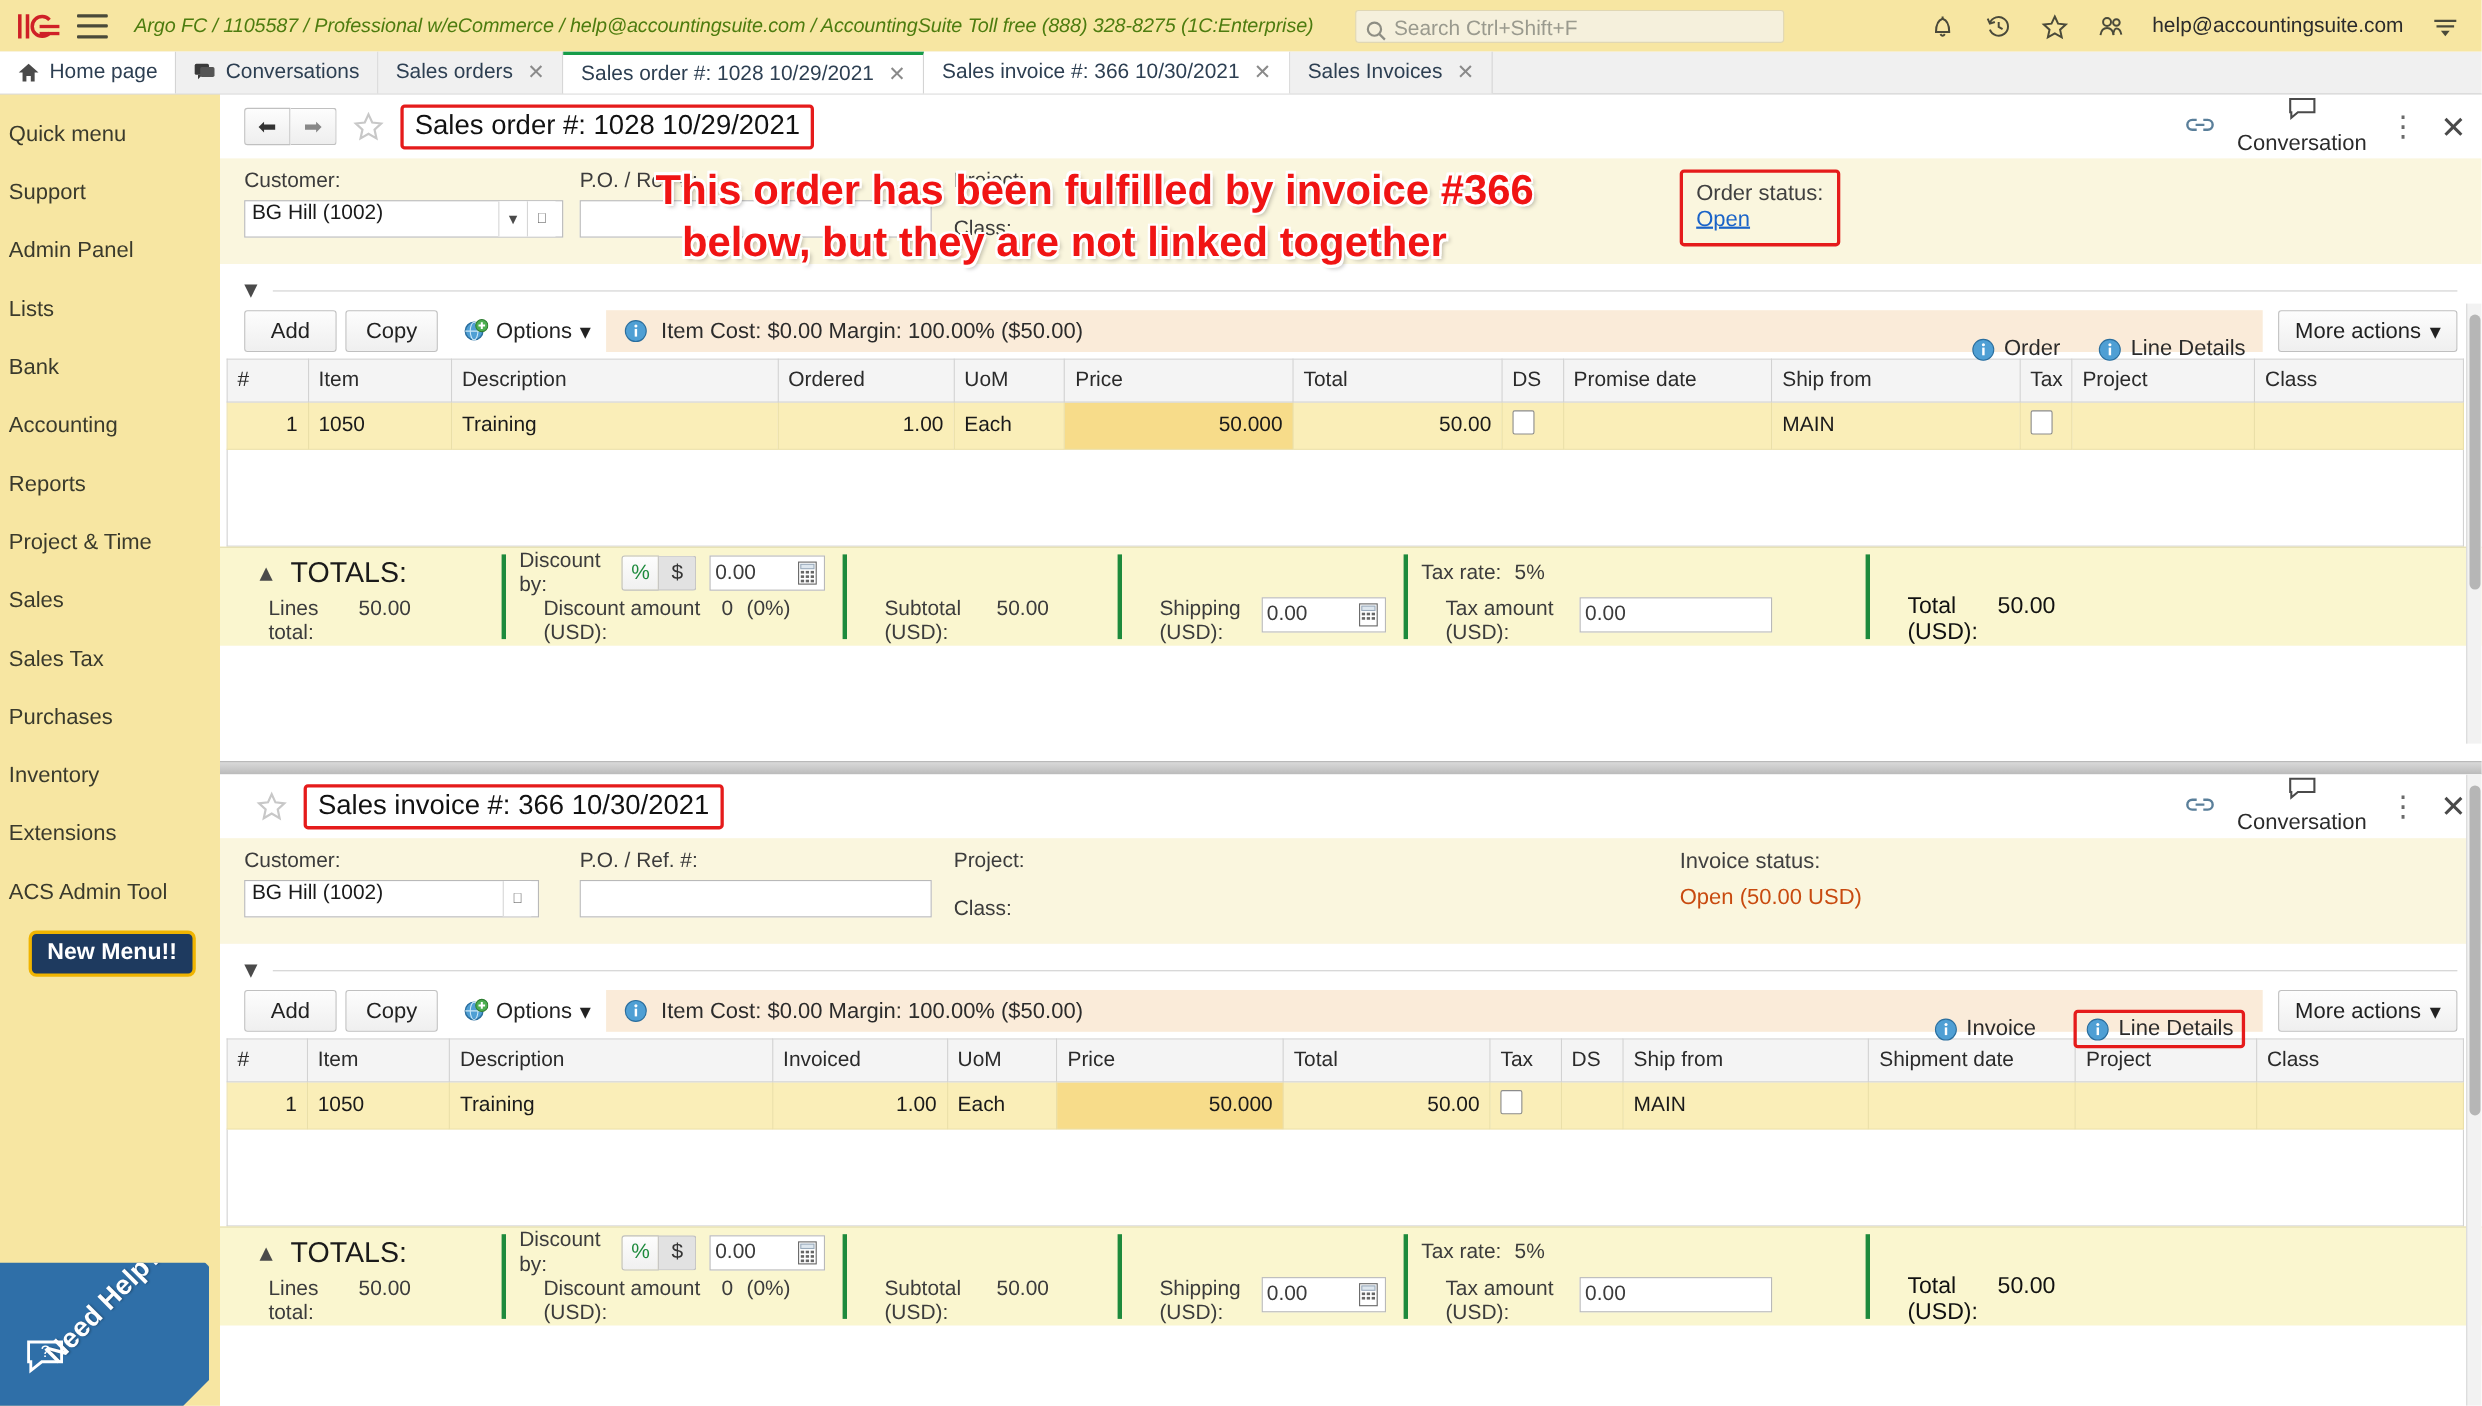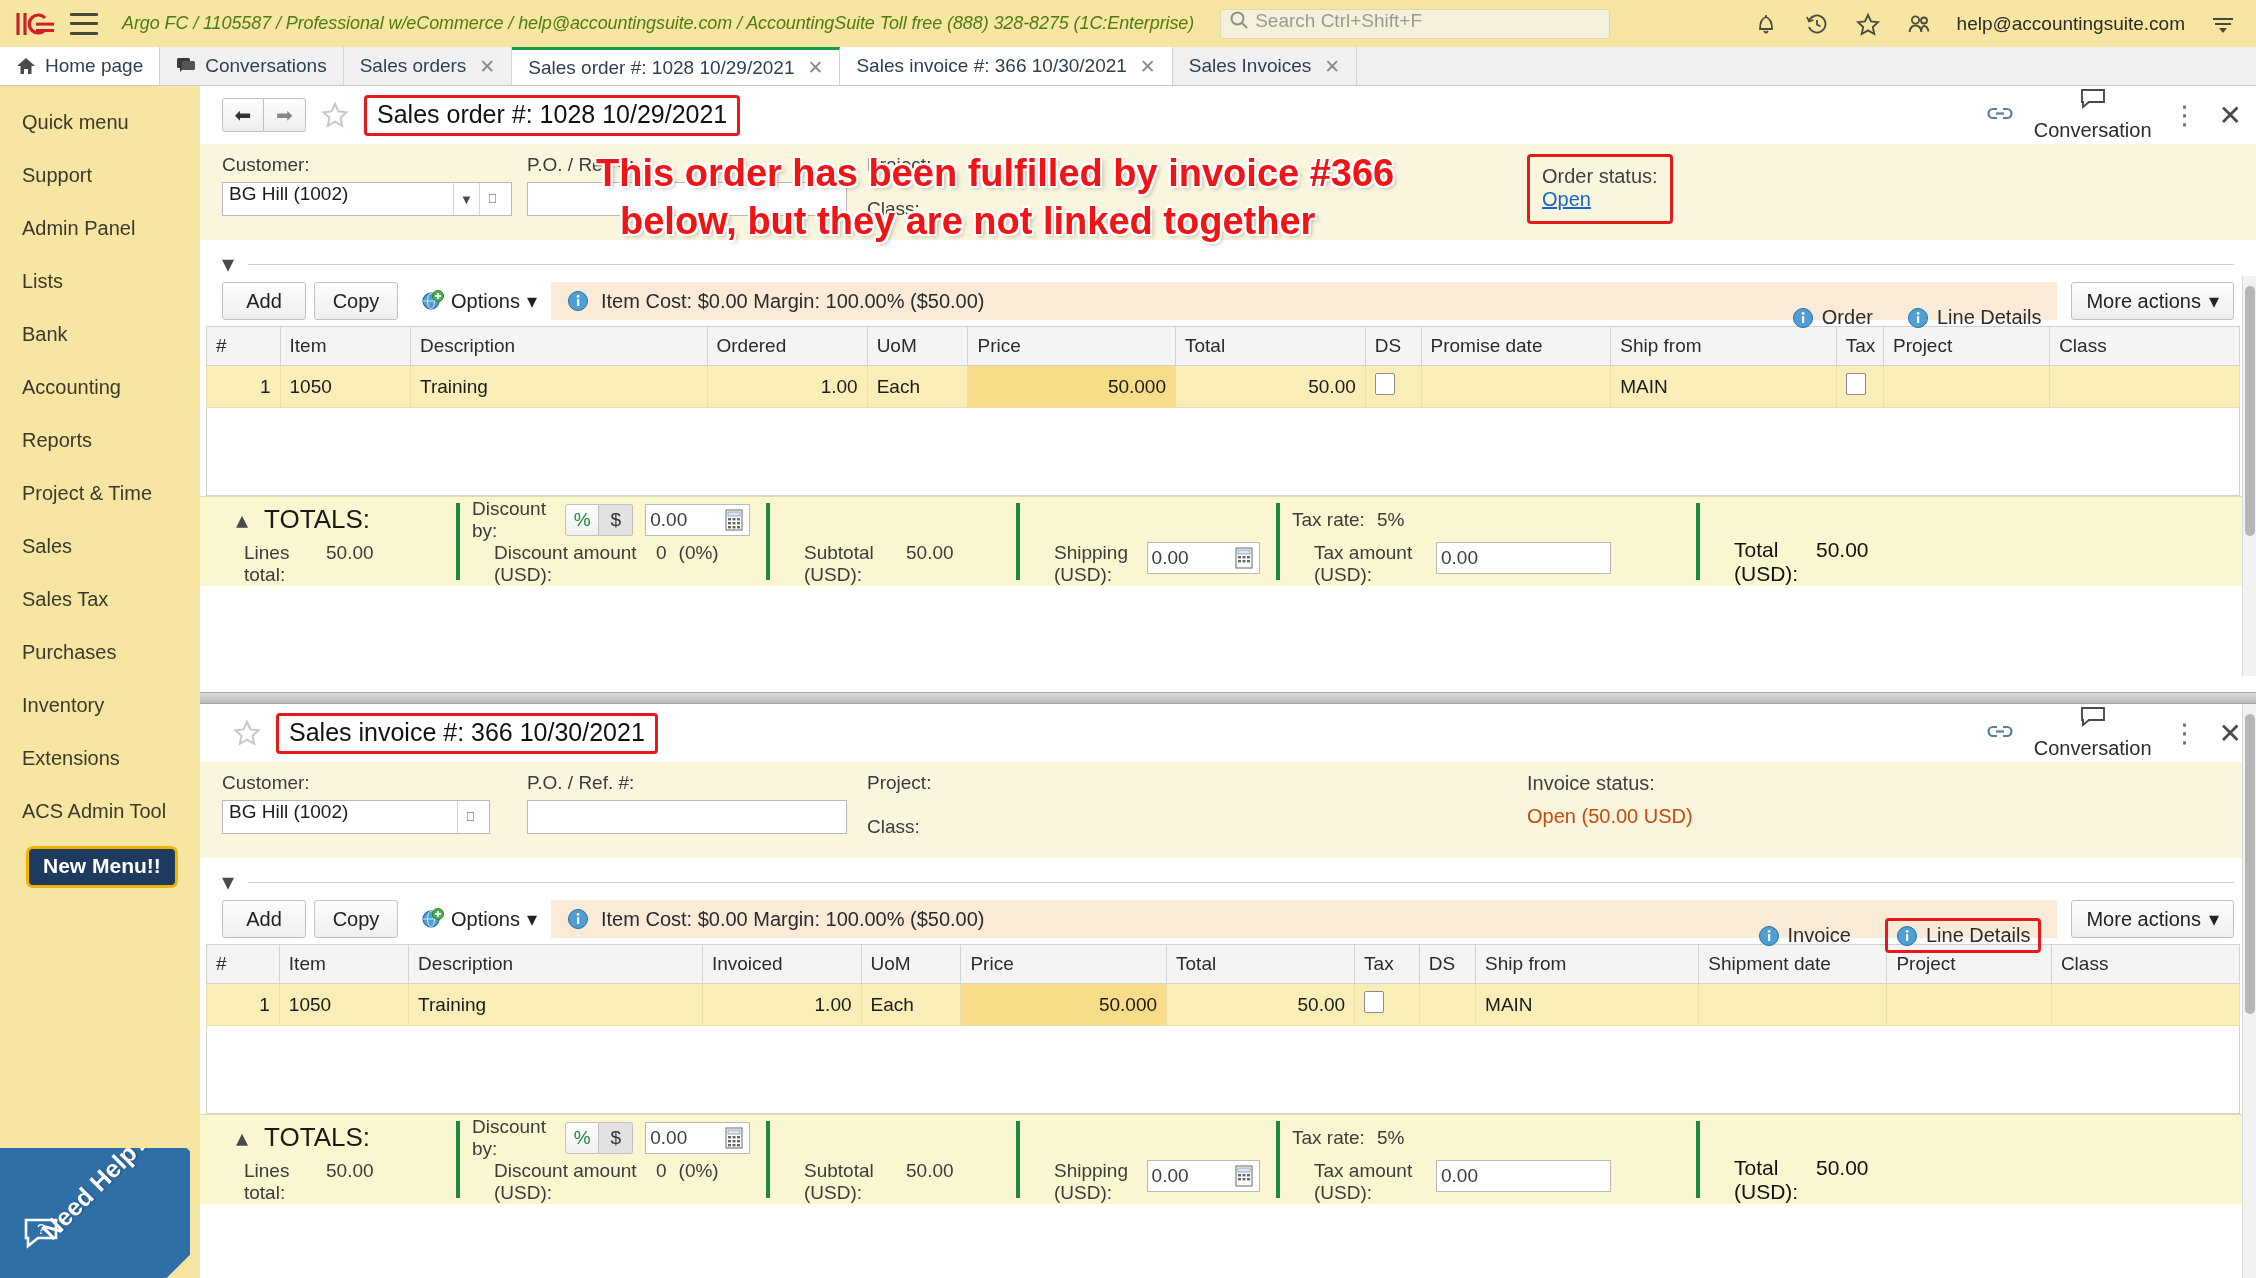--- a/index.html
+++ b/index.html
@@ -32,26 +32,26 @@
   .burger i { display:block; height:3px; background:#4a4a3a; border-radius:1px; }
   .app-title {
     font-size: 18px;
     color: #4d7c0f;
     white-space: nowrap;
     margin-left: 10px;
     letter-spacing: -0.1px;
     font-style: italic;
   }
   .search-box {
-    margin-left: 12px;
+    margin-left: 24px;
     width: 390px; height: 30px;
     background: #f5f0dc;
     border: 1px solid #e0d7b4;
     border-radius: 3px;
-    display: flex; align-items: flex-start;
+    display: flex; align-items: flex-end;
     padding: 0 8px;
     gap: 6px;
   }
   .search-box .ph { color:#9a9a8e; font-size:19px; white-space:nowrap;}
   .topbar-right {
     margin-left: auto;
     display: flex; align-items: center; gap: 25px;
     padding-right: 6px;
   }
   .ticon { width:26px;height:26px; display:block; cursor:pointer;}
@@ -92,21 +92,21 @@
     position: absolute;
     left:0; top: 86px;
     width: 200px;
     height: 1192px;
     background: #f7e6a2;
     padding-top: 10px;
   }
   .sb-item {
     height: 53px;
     display:flex; align-items:center;
-    padding-left: 22px;
+    padding-left: 8px;
     font-size: 20px;
     color: #3a3a2c;
     cursor: pointer;
     white-space: nowrap;
   }
   .new-menu-btn {
     margin: 8px 0 0 26px;
     display: inline-flex; align-items:center; justify-content:center;
     background: #1e3a5f;
     color: #ffffff;

